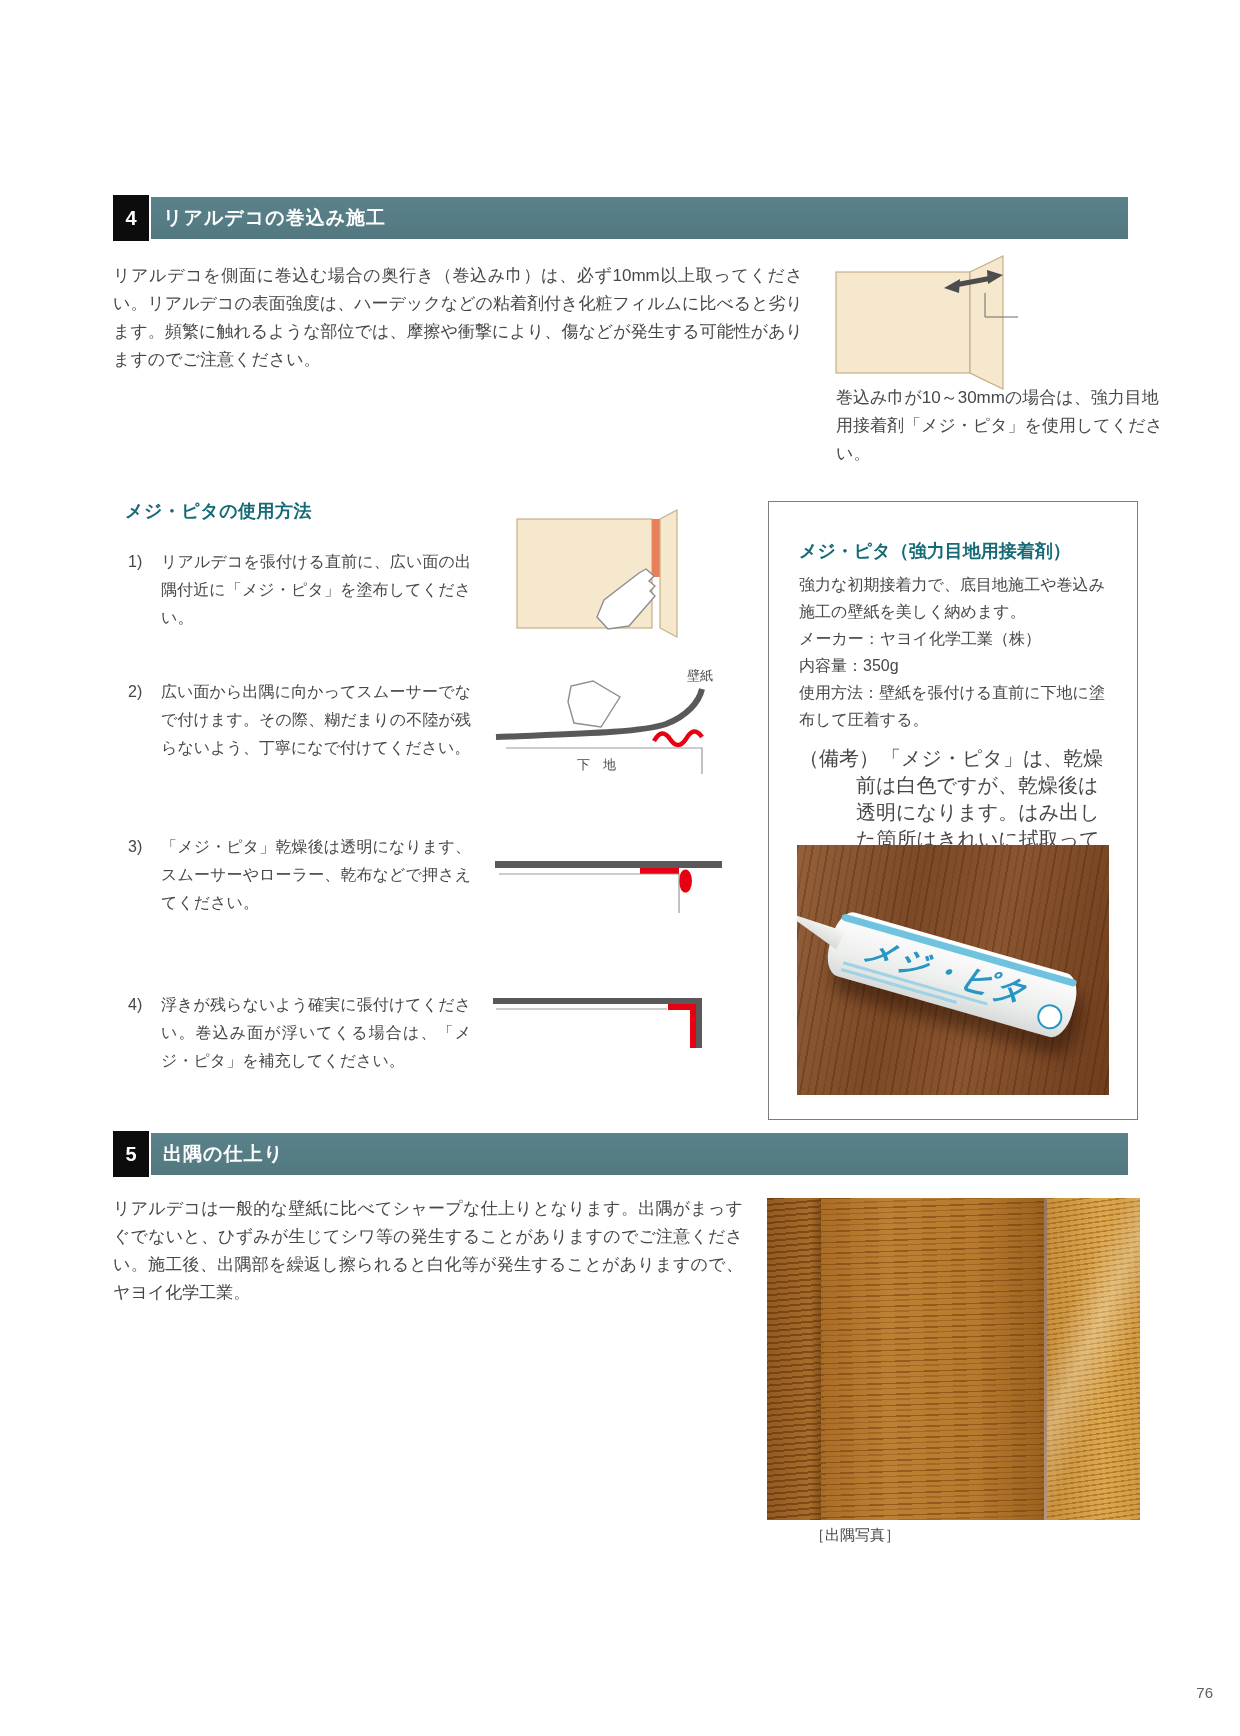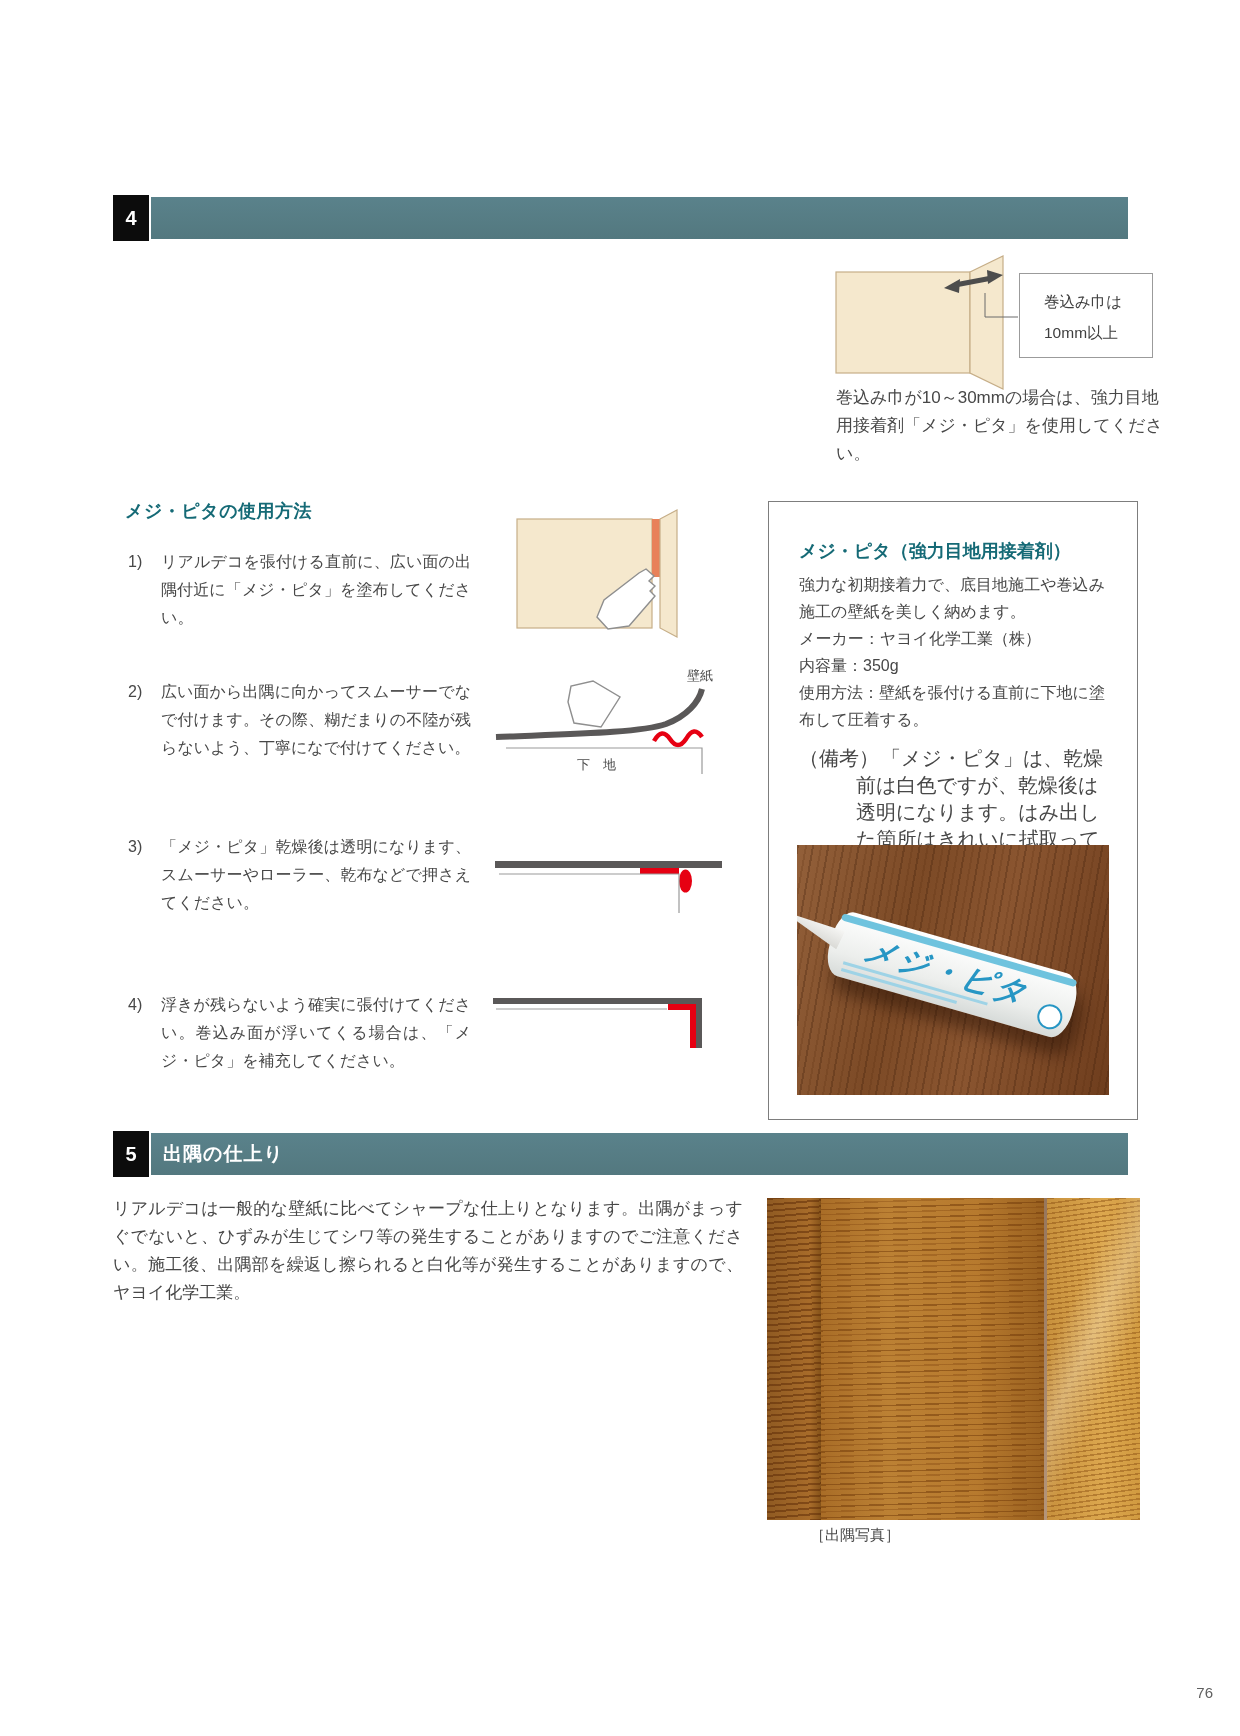--- a/index.html
+++ b/index.html
@@ -113,37 +113,35 @@
                font-size:15px;color:#5f5f5f}
 </style>
 </head>
 <body>
 
 <div class="page">
 
   <div class="sec-header" style="top:195px">
     <div class="sec-bar"></div>
     <div class="sec-num">4</div>
-  </div>
-
+    <div class="sec-title">リアルデコの巻込み施工</div>
+  </div>
+
+  <div class="para" style="left:113px;top:262px;width:690px">リアルデコを側面に巻込む場合の奥行き（巻込み巾）は、必ず10mm以上取ってください。リアルデコの表面強度は、ハーデックなどの粘着剤付き化粧フィルムに比べると劣ります。頻繁に触れるような部位では、摩擦や衝撃により、傷などが発生する可能性がありますのでご注意ください。</div>
 
   <svg class="diag" style="left:770px;top:250px" width="385" height="145" viewBox="770 250 385 145">
     <rect class="beige" x="836" y="272" width="134" height="101"></rect>
     <polygon class="beige" points="970,272 1003,256 1003,389 970,373"></polygon>
     <g>
       <line x1="955" y1="285" x2="992" y2="278" stroke="#4d4d4d" stroke-width="5"></line>
       <polygon class="arrowgray" points="944,288 960,279 959,293"></polygon>
       <polygon class="arrowgray" points="1003,275 987,270 988,284"></polygon>
     </g>
     <polyline class="conn" points="985,293 985,317 1018,317"></polyline>
   </svg>
-  <div class="callout">
-    <div>巻込み巾は</div>
-    <div>10mm以上</div>
-  </div>
   <div class="wrap-note">
     <div>巻込み巾が10～30mmの場合は、強力目地</div>
     <div>用接着剤「メジ・ピタ」を使用してください。</div>
   </div>
 
   <div class="sub-heading">メジ・ピタの使用方法</div>
 
   <div class="step" style="top:548px">
     <div class="step-num">1)</div>
     <div class="step-body">リアルデコを張付ける直前に、広い面の出隅付近に「メジ・ピタ」を塗布してください。</div>

